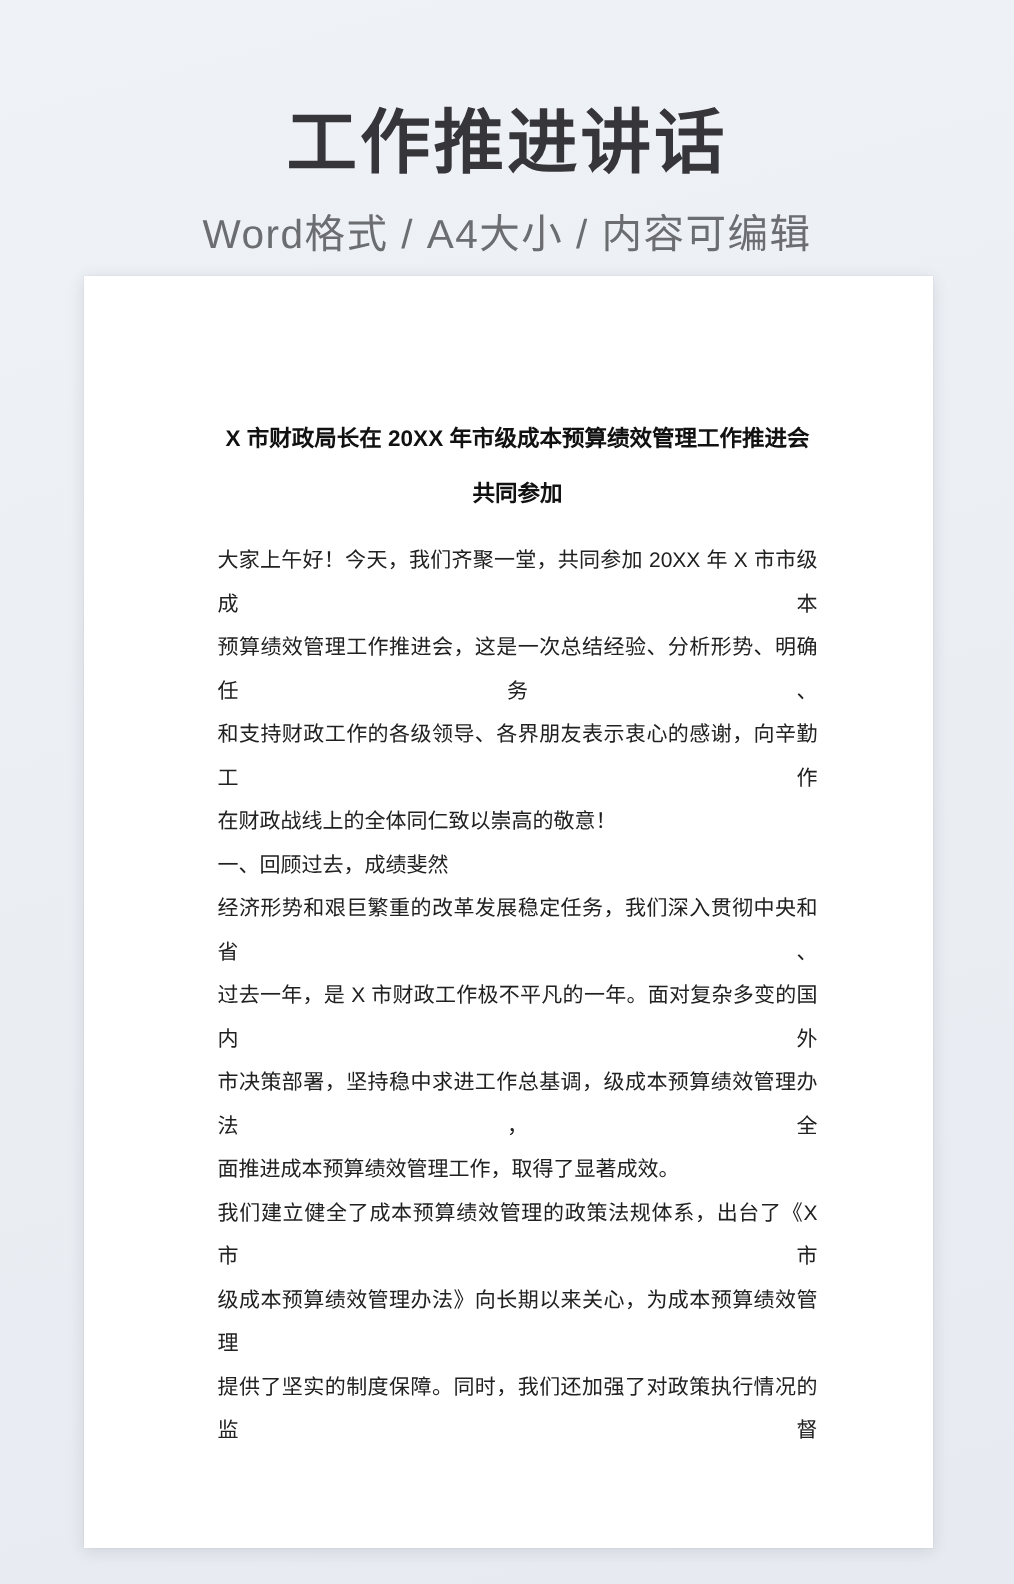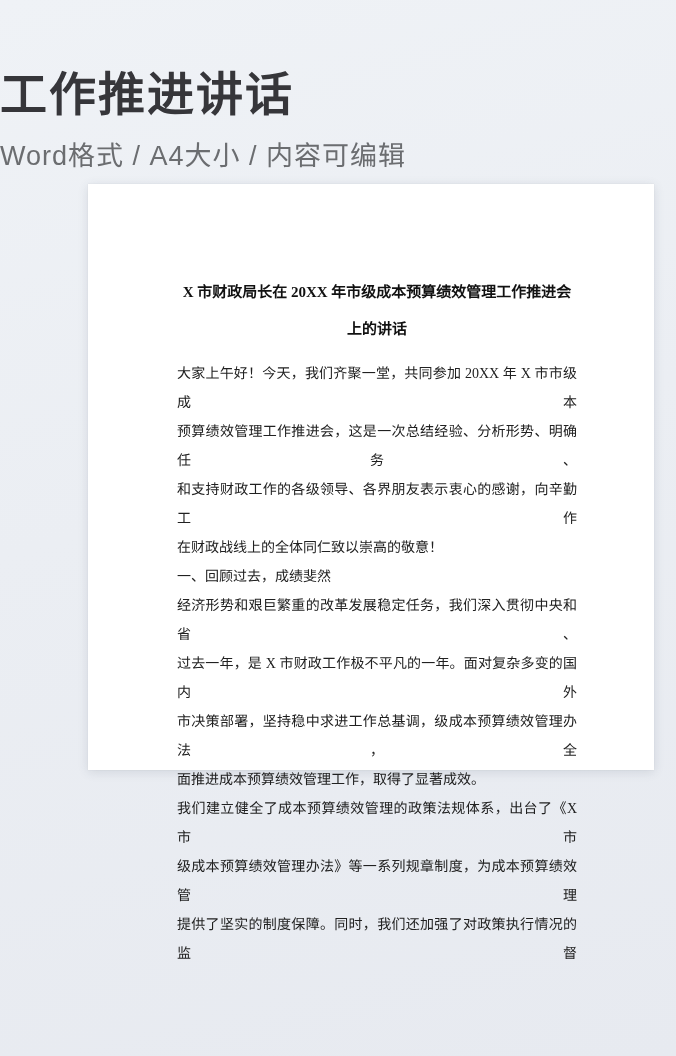--- a/index.html
+++ b/index.html
@@ -13,46 +13,46 @@
   html,body{margin:0;padding:0;}
   body{
     width:676px;height:1056px;
     overflow:hidden;
     position:relative;
     background:linear-gradient(165deg,#eff2f6 0%,var(--bg) 45%,#e7eaf0 100%);
     font-family:"Liberation Sans",sans-serif;
   }
   .banner{
     position:absolute;top:0;left:0;width:676px;
+    text-align:center;
   }
   .banner-title{
     margin:56px 0 0;
     font-size:47px;
     font-weight:700;
     letter-spacing:2px;
     color:var(--banner-title);
     font-family:"Liberation Sans",sans-serif;
   }
   .banner-subtitle{
     margin:9px 0 16px;
     font-size:27px;
     font-weight:400;
     letter-spacing:1px;
     color:var(--banner-subtitle);
   }
   .doc-page{
     position:absolute;
     left:56px;top:184px;
-    width:566px;height:586px;
+    width:566px;height:848px;
     background:var(--page-bg);
     box-shadow:0 2px 10px rgba(60,70,90,0.14), 0 0 1px rgba(60,70,90,0.12);
     padding:0 77px 0 89px;
     color:var(--doc-text);
-    font-family:Liberation Serif, serif;
-    margin-left:32px;
+    font-family:Liberation Sans, sans-serif;
   }
   .doc-title{
     margin:90px 0 0;
     text-align:center;
     font-size:15px;
     line-height:37px;
     font-weight:700;
     color:#111;
   }
   .doc-body{
@@ -73,29 +73,29 @@
 <body>
 
 <div class="banner">
   <h1 class="banner-title">工作推进讲话</h1>
   <p class="banner-subtitle">Word格式 / A4大小 / 内容可编辑</p>
 </div>
 
 <section class="doc-page">
   <div class="doc-title">
     <div class="doc-title-line">X 市财政局长在 20XX 年市级成本预算绩效管理工作推进会</div>
-    <div class="doc-title-line">上的讲话</div>
+    <div class="doc-title-line">共同参加</div>
   </div>
   <div class="doc-body">
       <p class="doc-line j">大家上午好！今天，我们齐聚一堂，共同参加 20XX 年 X 市市级成本</p>
       <p class="doc-line j">预算绩效管理工作推进会，这是一次总结经验、分析形势、明确任务、</p>
       <p class="doc-line j">和支持财政工作的各级领导、各界朋友表示衷心的感谢，向辛勤工作</p>
       <p class="doc-line">在财政战线上的全体同仁致以崇高的敬意！</p>
       <p class="doc-line">一、回顾过去，成绩斐然</p>
       <p class="doc-line j">经济形势和艰巨繁重的改革发展稳定任务，我们深入贯彻中央和省、</p>
       <p class="doc-line j">过去一年，是 X 市财政工作极不平凡的一年。面对复杂多变的国内外</p>
       <p class="doc-line j">市决策部署，坚持稳中求进工作总基调，级成本预算绩效管理办法，全</p>
       <p class="doc-line">面推进成本预算绩效管理工作，取得了显著成效。</p>
       <p class="doc-line j">我们建立健全了成本预算绩效管理的政策法规体系，出台了《X 市市</p>
-      <p class="doc-line j">级成本预算绩效管理办法》等一系列规章制度，为成本预算绩效管理</p>
+      <p class="doc-line j">级成本预算绩效管理办法》向长期以来关心，为成本预算绩效管理</p>
       <p class="doc-line j">提供了坚实的制度保障。同时，我们还加强了对政策执行情况的监督</p>
     </div>
 </section>
 
 </body></html>

